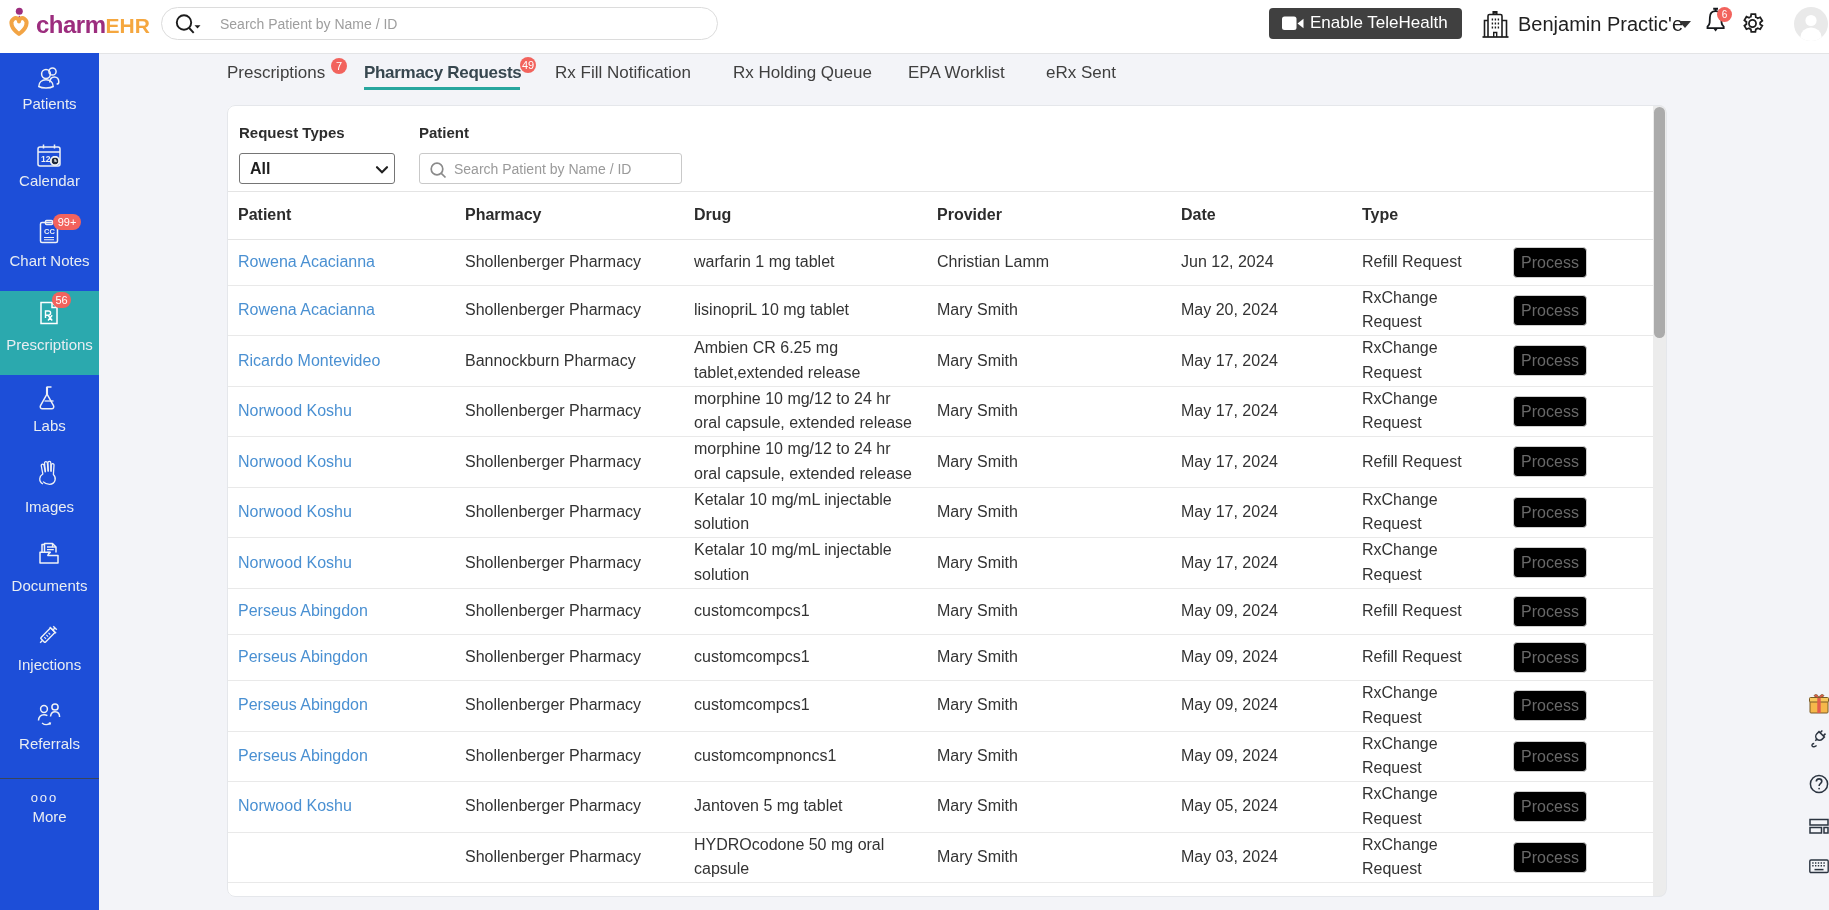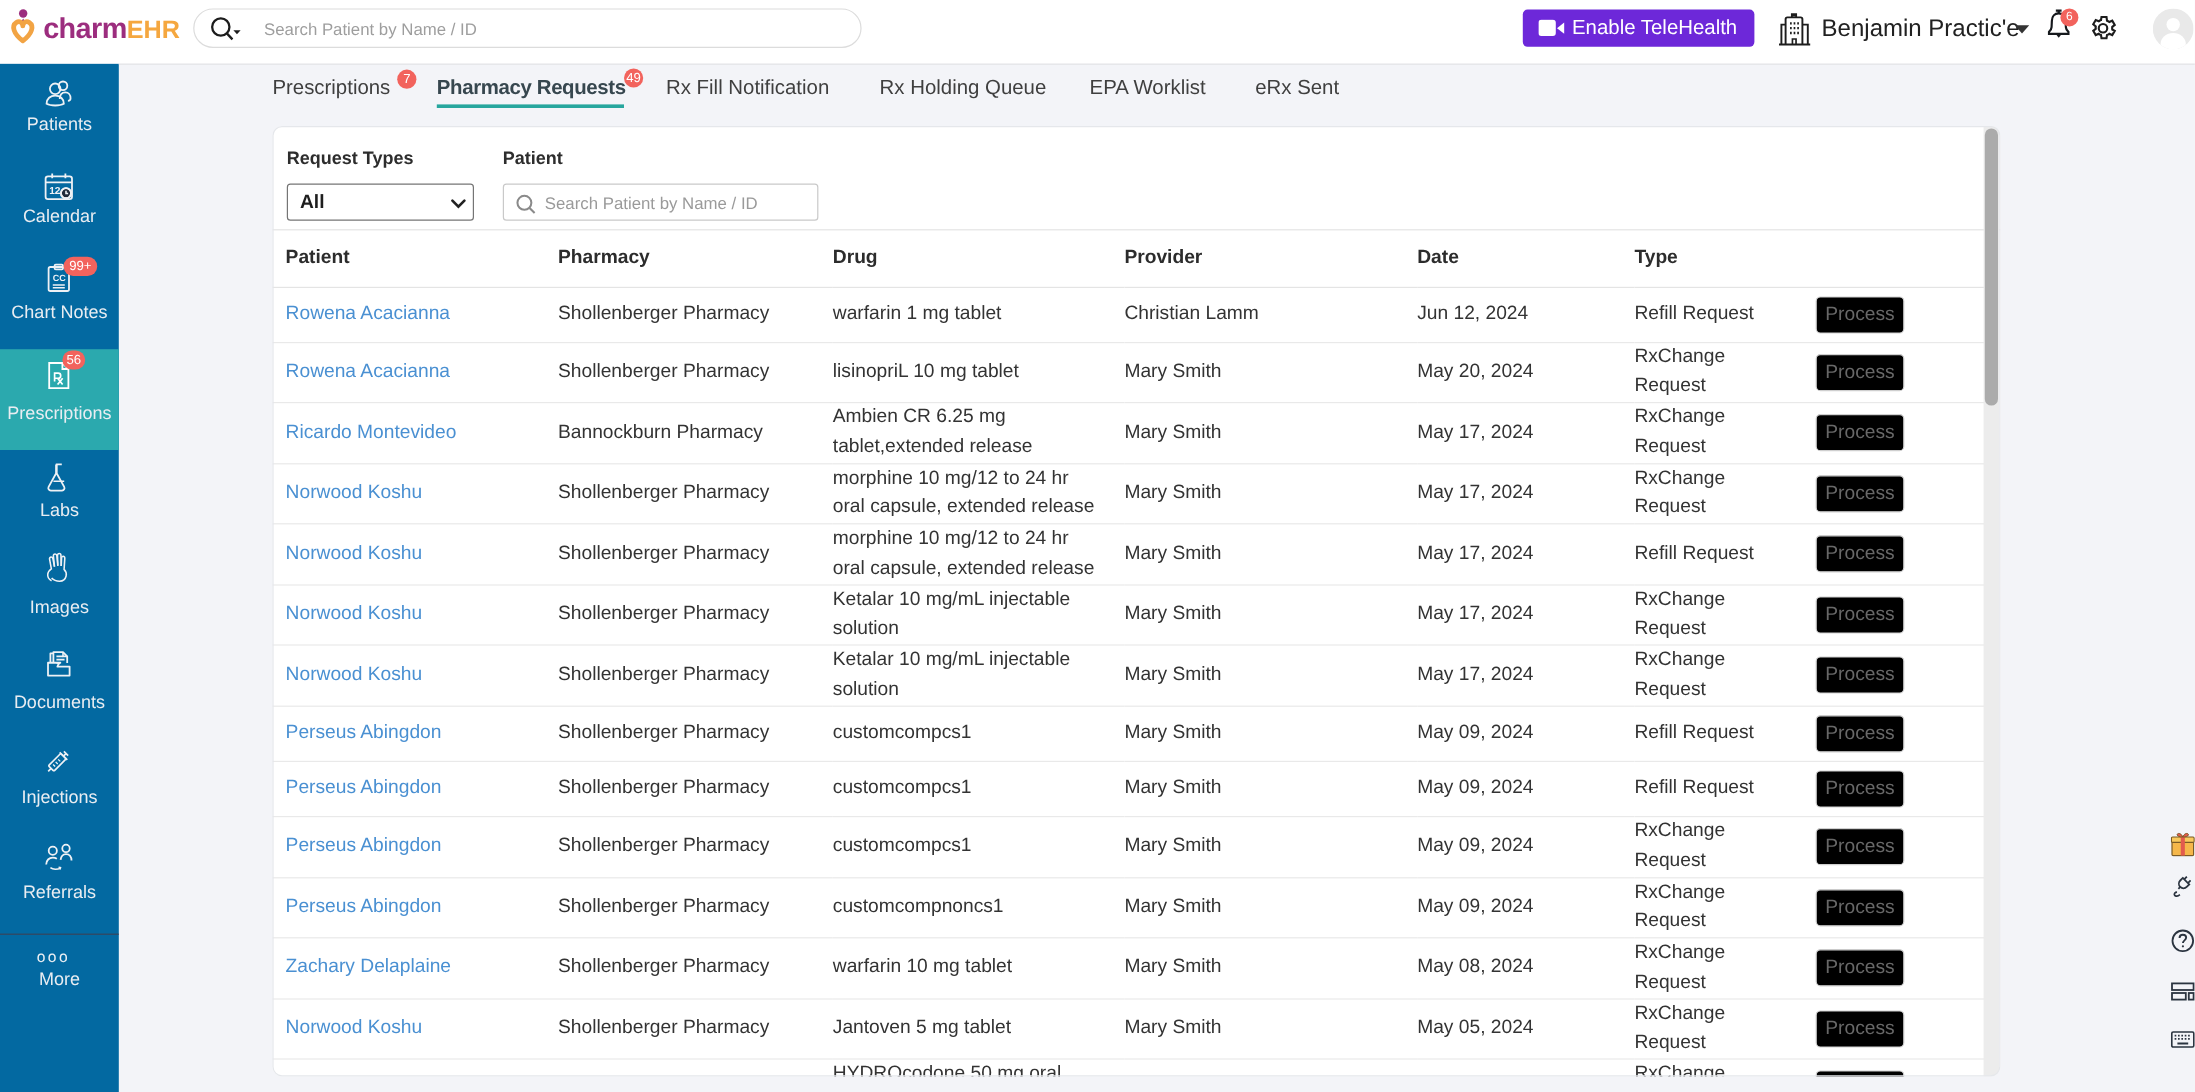--- a/index.html
+++ b/index.html
@@ -5,25 +5,25 @@
   * { margin:0; padding:0; box-sizing:border-box; }
   html,body { width:1829px; height:910px; overflow:hidden; font-family:"Liberation Sans", sans-serif; background:#f3f4f8; }
   
   #header { position:absolute; left:0; top:0; width:1829px; height:53px; background:#fff; z-index:5; }
   #hdrline { position:absolute; left:99px; top:53px; width:1730px; height:1px; background:#e3e4e6; z-index:6; }
   #logo { position:absolute; left:36px; top:11px; font-weight:bold; font-size:24px; letter-spacing:-0.5px; }
   #logo .c { color:#9c2d7e; }
   #logo .e { color:#f5a73f; font-size:21px; font-weight:600; letter-spacing:0; }
   #searchpill { position:absolute; left:161px; top:7px; width:557px; height:33px; border:1px solid #dcdcdc; border-radius:17px; background:#fff; }
   #searchpill .ph { position:absolute; left:58px; top:8px; font-size:14px; color:#9e9e9e; }
-  #telebtn { position:absolute; left:1269px; top:8px; width:193px; height:31px; background:#6d28d9; border-radius:4px; color:#fff; font-size:17px; }
+  #telebtn { position:absolute; left:1269px; top:8px; width:193px; height:31px; background:#404040; border-radius:4px; color:#fff; font-size:17px; }
   #telebtn span { position:absolute; left:41px; top:5px; }
   #pracname { position:absolute; left:1518px; top:13px; font-size:20px; color:#212121; }
   
-  #sidebar { position:absolute; left:0; top:53px; width:99px; height:857px; background:#0369a1; z-index:4; }
+  #sidebar { position:absolute; left:0; top:53px; width:99px; height:857px; background:#1d4ed8; z-index:4; }
   .nicon { position:absolute; left:35px; width:28px; height:28px; }
   .nlbl { position:absolute; left:0; width:99px; text-align:center; font-size:15px; color:#e9edf2; line-height:18px; }
   .nav-active { position:absolute; left:0; width:99px; background:#2ba9ae; }
   .badge { position:absolute; background:#f2635d; color:#fff; font-size:11px; text-align:center; border-radius:9px; z-index:3; }
   
   .tab { position:absolute; top:63px; font-size:17px; color:#3f3f3f; white-space:nowrap; }
   .tab.active { font-weight:bold; color:#37474f; letter-spacing:-0.3px; }
   #tabline { position:absolute; left:364px; top:87px; width:156px; height:3px; background:#27a69e; }
   .tbadge { position:absolute; background:#f2635d; color:#fff; font-size:11px; text-align:center; border-radius:8px; height:16px; line-height:16px; z-index:3; }
   
@@ -348,31 +348,20 @@
           <td>Shollenberger Pharmacy</td>
           <td>customcompnoncs1</td>
           <td>Mary Smith</td>
           <td>May 09, 2024</td>
           <td>RxChange Request</td>
           <td>
             <span class="pbtn">Process</span>
           </td>
         </tr>
   <tr>
-          <td style="padding-left:11px;"><a>Zachary Delaplaine</a></td>
-          <td>Shollenberger Pharmacy</td>
-          <td>warfarin 10 mg tablet</td>
-          <td>Mary Smith</td>
-          <td>May 08, 2024</td>
-          <td>RxChange Request</td>
-          <td>
-            <span class="pbtn">Process</span>
-          </td>
-        </tr>
-  <tr>
           <td style="padding-left:11px;"><a>Norwood Koshu</a></td>
           <td>Shollenberger Pharmacy</td>
           <td>Jantoven 5 mg tablet</td>
           <td>Mary Smith</td>
           <td>May 05, 2024</td>
           <td>RxChange Request</td>
           <td>
             <span class="pbtn">Process</span>
           </td>
         </tr>

